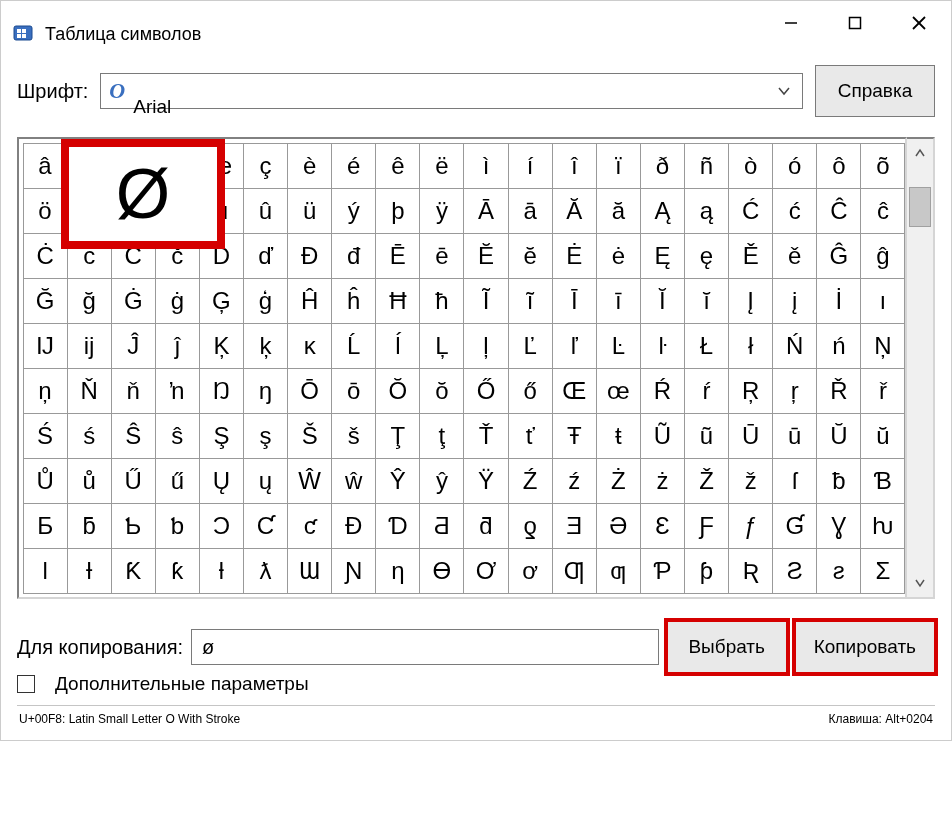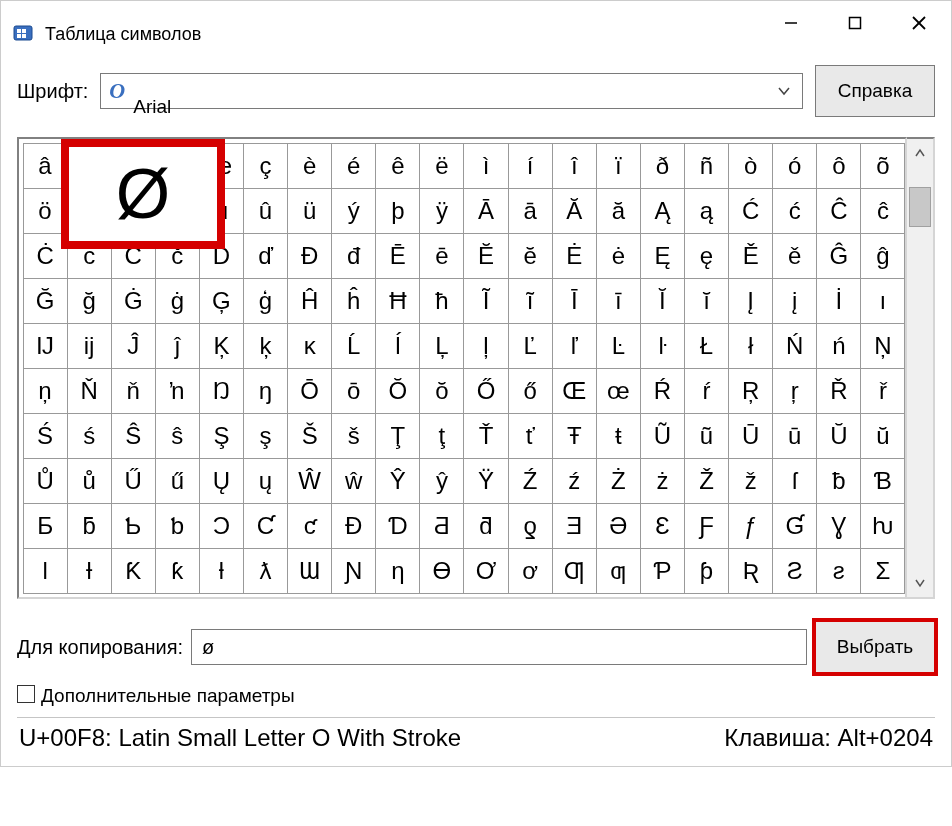--- a/index.html
+++ b/index.html
@@ -118,30 +118,30 @@
     flex: 1 1 auto;
     height: 36px;
     border: 1px solid #7a7a7a;
     padding: 0 10px;
     font-size: 20px;
     font-family: Arial, sans-serif;
     display: flex; align-items: center;
     background: #fff;
   }
   .hl-red { outline: 4px solid #d50000; outline-offset: -1px; }
-  .adv-row { margin-top: 12px; display: flex; align-items: flex-start; gap: 6px; font-size: 19px; }
+  .adv-row { display: flex; align-items: center; gap: 20px; font-size: 19px; }
   .checkbox {
     width: 18px; height: 18px; border: 1px solid #333; background: #fff;
   }
   .statusbar {
     margin-top: 10px;
     border-top: 1px solid #c5c5c5;
     padding: 6px 2px 6px 2px;
     display: flex; justify-content: space-between;
-    font-size: 24px;
+    font-size: 12px;
     align-items: flex-end;
   }
 </style>
 </head>
 <body>
 
 <div class="window">
   <div class="titlebar">
     <span class="app-icon">
       <svg width="22" height="22" viewBox="0 0 22 22">
@@ -409,20 +409,21 @@
               <polyline points="2,2 6,8 10,2" fill="none" stroke="#555" stroke-width="1.5"></polyline>
             </svg>
         </div>
       </div>
     </div>
 
     <div class="copy-row">
       <span class="label">Для копирования:</span>
       <div class="copy-input">ø</div>
       <div class="btn hl-red">Выбрать</div>
+      <div class="btn hl-red">Копировать</div>
     </div>
 
     <div class="adv-row">
       <div class="checkbox"></div>
       <span>Дополнительные параметры</span>
     </div>
 
     <div class="statusbar">
       <span>U+00F8: Latin Small Letter O With Stroke</span>
       <span>Клавиша: Alt+0204</span>

